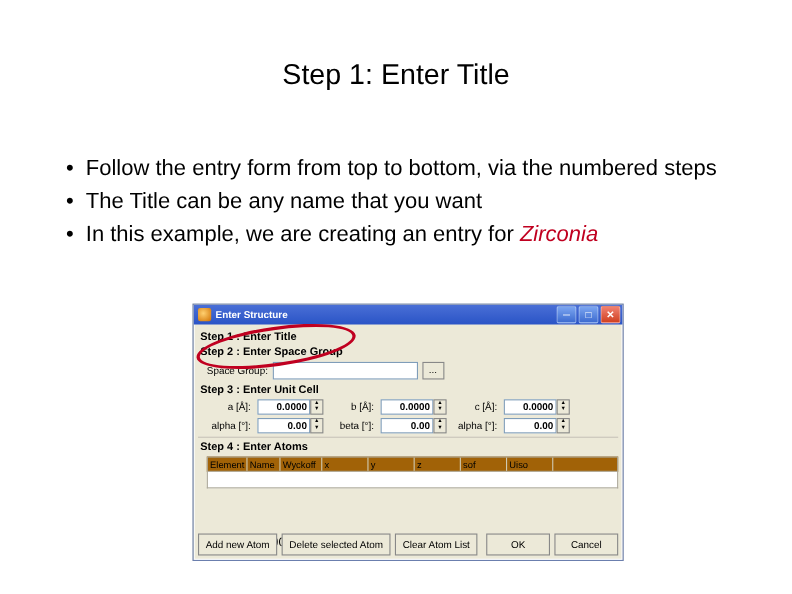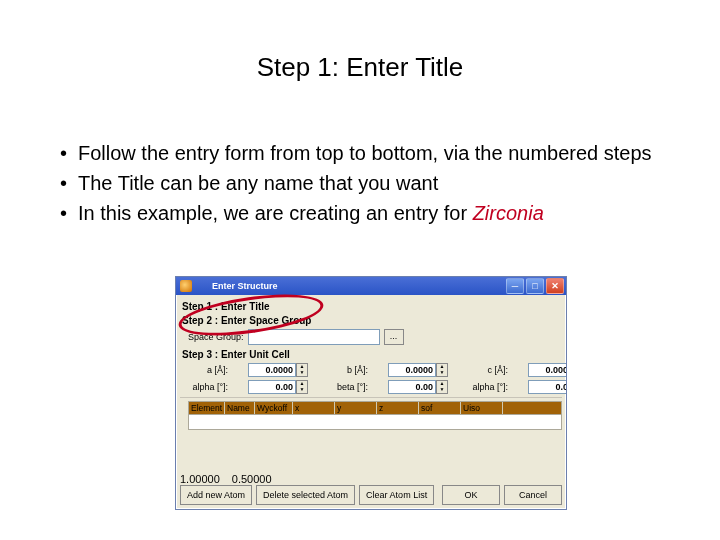--- a/index.html
+++ b/index.html
@@ -71,21 +71,21 @@
     display: flex;
     align-items: center;
     justify-content: space-between;
     padding: 0 2px 0 4px;
     color: #fff;
     font-weight: bold;
   }
   .titlebar .left {
     display: flex;
     align-items: center;
-    gap: 20px;
+    gap: 4px;
   }
   .titlebar .icon {
     width: 12px; height: 12px;
     background: radial-gradient(circle at 40% 40%, #ffd070, #d07000);
     border-radius: 2px;
   }
   .winbtns { display: flex; gap: 2px; }
   .winbtn {
     width: 16px; height: 14px;
     border: 1px solid #fff5;
@@ -128,21 +128,21 @@
     width: 18px; height: 14px;
     border: 1px solid #888;
     background: #ece9d8;
     text-align: center;
     line-height: 12px;
   }
 
   .step3grid {
     display: grid;
     grid-template-columns: 40px 60px 40px 60px 40px 60px;
-    gap: 3px 20px;
+    gap: 3px 6px;
     margin-left: 8px;
     align-items: center;
   }
   .step3grid .lab { text-align: right; }
   .spin {
     display: flex;
     height: 14px;
   }
   .spin .val {
     flex: 1;
@@ -311,20 +311,21 @@
             <div class="val">0.00</div>
             <div class="ar">
               <div>▲</div>
               <div>▼</div>
             </div>
           </div>
       </div>
 
       <div class="sep"></div>
 
+      <div class="step-label">Step 4 : Enter Atoms</div>
       <div class="tablehead">
         <div>Element</div>
         <div>Name</div>
         <div>Wyckoff</div>
         <div>x</div>
         <div>y</div>
         <div>z</div>
         <div>sof</div>
         <div>Uiso</div>
       </div>

